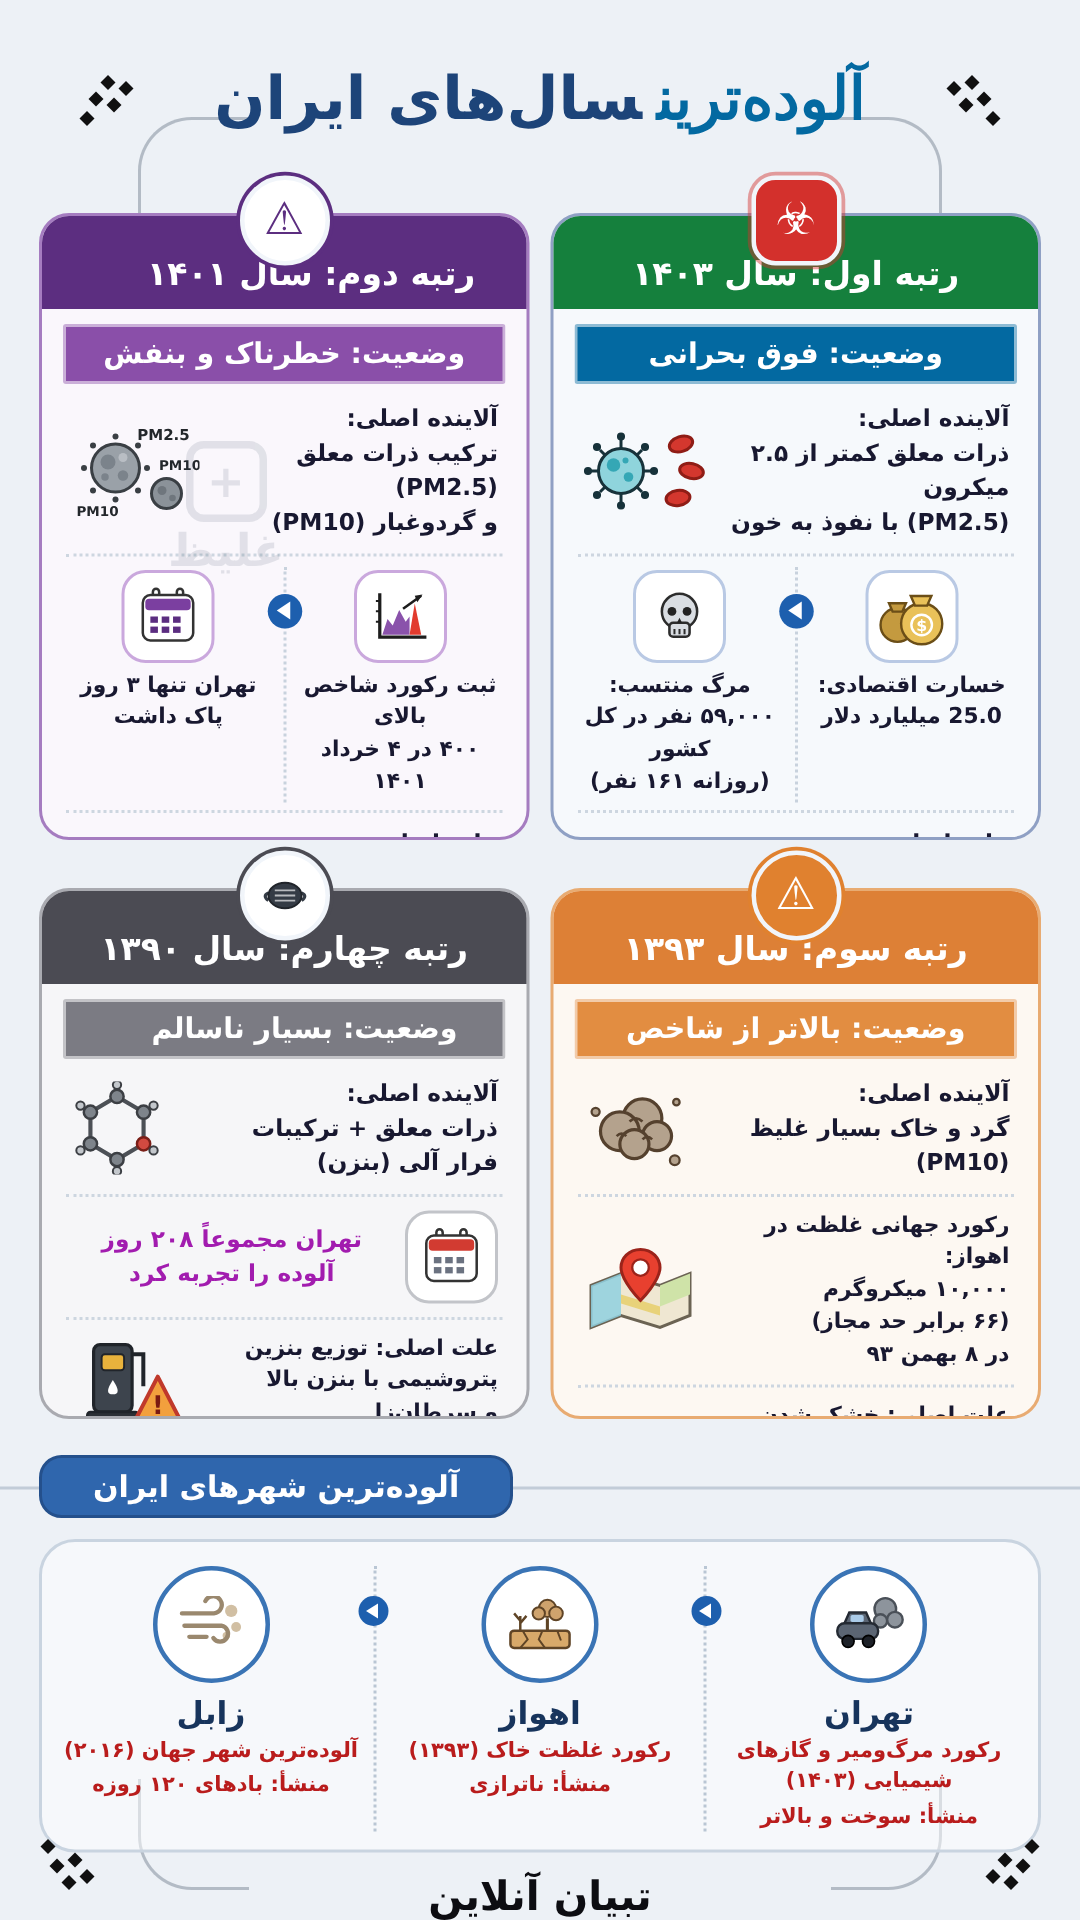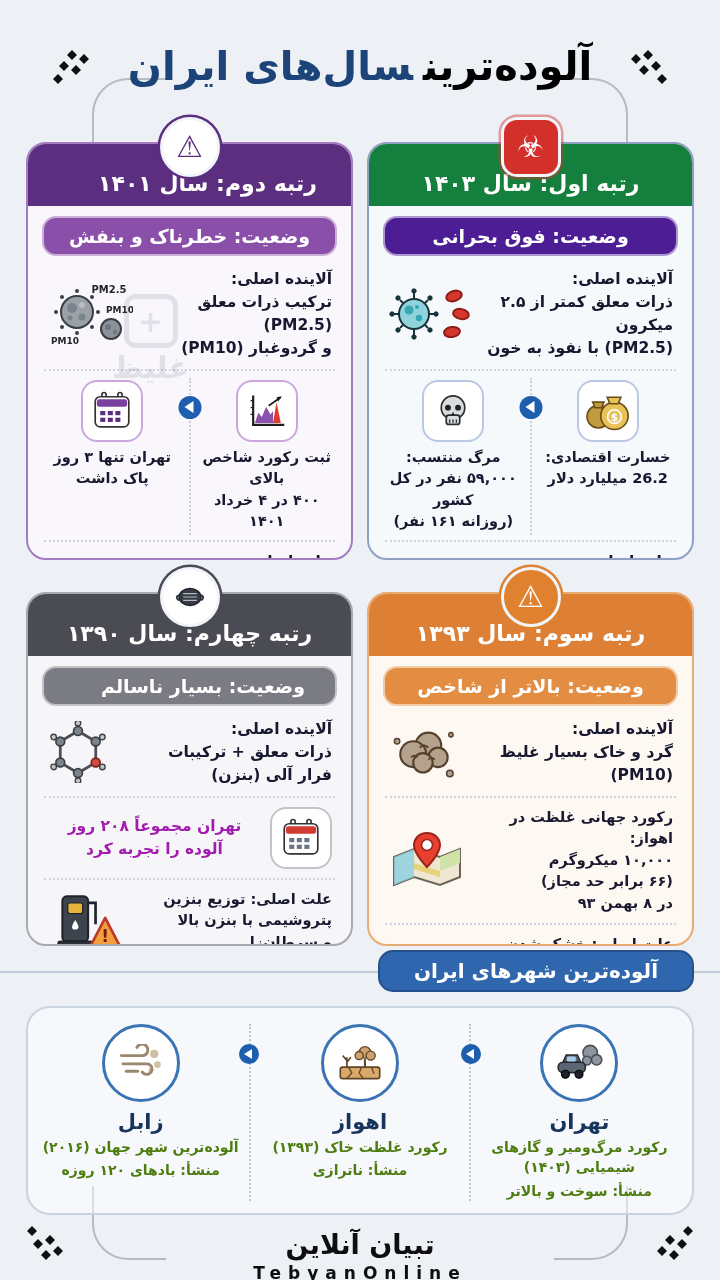--- a/index.html
+++ b/index.html
@@ -17,21 +17,21 @@
   .arc.br{right:92px;bottom:20px;border-left:0;border-top:0;border-bottom-right-radius:36px;}
   .corner{position:absolute;z-index:3;}
   .corner.tl{left:52px;top:48px;}
   .corner.tr{right:52px;top:48px;transform:scaleX(-1);}
   .corner.bl{left:26px;bottom:18px;transform:scaleY(-1);}
   .corner.br{right:26px;bottom:18px;transform:scale(-1,-1);}
 
   .content{position:relative;z-index:2;padding:0 26px;}
 
   .page-title{margin:40px 0 0;text-align:center;font-size:40px;line-height:1.3;letter-spacing:-1px;}
-  .page-title .hl{color:#000000;}
+  .page-title .hl{color:#0369a1;font-family:Liberation Serif, serif;}
   .page-title .rest{color:#1d4479;margin-right:10px;}
 
   .cards-grid{
     display:grid;grid-template-columns:1fr 1fr;grid-template-rows:418px 354px;
     gap:32px 14px;margin-top:50px;
   }
   .card{position:relative;border-radius:20px;display:flex;flex-direction:column;}
   .card-header{
     border-radius:18px 18px 0 0;color:#fff;text-align:center;
     font-size:22px;padding:27px 8px 10px;
@@ -54,24 +54,24 @@
   .badge .glyph{font-size:30px;line-height:1;}
   .badge.b-bio{background:#d3302c;border-radius:16px;box-shadow:0 0 0 2.5px rgba(211,48,44,.45);}
   .badge.b-bio .glyph{color:#fff;}
   .badge.b-purple{box-shadow:0 0 0 2.5px #5c2e80;}
   .badge.b-purple .glyph{color:#5c2e80;}
   .badge.b-orange{background:#e0812f;box-shadow:0 0 0 2.5px #e0812f;}
   .badge.b-orange .glyph{color:#fff;}
   .badge.b-gray{box-shadow:0 0 0 2.5px #4b4b53;}
 
   .status{
-    margin:10px 14px 6px;border-radius:14px;color:#fff;text-align:center;
+    margin:10px 14px 6px;border-radius:2px;color:#fff;text-align:center;
     font-size:19px;padding:7px 6px;border:2.5px solid rgba(255,255,255,.55);
   }
-  .t-navy   .status{background:#4c1d95;}
+  .t-navy   .status{background:#0369a1;}
   .t-purple .status{background:#8a4fa9;}
   .t-orange .status{background:#e28d41;}
   .t-gray   .status{background:#7b7b83;padding-left:33px;}
 
   .sec{display:flex;align-items:center;gap:8px;padding:6px 19px;}
   .sec svg{flex:0 0 auto;}
   .txt{flex:1;margin:0;font-size:15.5px;line-height:1.48;}
   .pre{white-space:pre-line;}
   .c{text-align:center;}
   .red{color:#a21caf;}
@@ -98,38 +98,38 @@
 
   .watermark{
     position:absolute;left:26%;top:150px;opacity:.12;text-align:center;color:#33465c;z-index:1;pointer-events:none;
   }
   .watermark .wm-plus{
     width:44px;height:44px;border:5px solid #33465c;border-radius:12px;margin:0 auto;
     display:flex;align-items:center;justify-content:center;font-size:30px;
   }
   .watermark .wm-text{font-size:30px;margin-top:2px;}
 
-  .cities-header{position:relative;margin-top:4px;text-align:right;height:44px;}
+  .cities-header{position:relative;margin-top:24px;text-align:left;height:44px;}
   .cities-header .line{position:absolute;left:-26px;right:-26px;top:21px;height:2px;background:#c2ccd8;}
   .pill{
     position:relative;display:inline-block;background:#2f66ad;color:#fff;
     font-size:20px;padding:7px 34px;border-radius:15px;border:2.5px solid #24508c;
   }
   .panel{
     margin:12px 0 0;border:2px solid #c9d4e0;border-radius:24px;background:rgba(255,255,255,.5);
     display:flex;position:relative;padding:16px 4px 12px;min-height:158px;
   }
   .city{flex:1;display:flex;flex-direction:column;align-items:center;gap:3px;padding:0 8px;text-align:center;}
   .city.sep{border-left:2px dotted #b9c6d4;}
   .city-circle{
     width:72px;height:72px;border-radius:50%;background:#fff;border:3px solid #3a74b5;
     display:flex;align-items:center;justify-content:center;
   }
   .city-name{font-size:21px;color:#17345c;margin:5px 0 0;}
-  .city-text{font-size:14px;line-height:1.45;color:#4d7c0f;margin:0;}
+  .city-text{font-size:14px;line-height:1.45;color:#b91c1c;margin:0;}
   .play2{position:absolute;top:36px;width:20px;height:20px;border-radius:50%;background:#1d5fae;display:flex;align-items:center;justify-content:center;}
   .play2 i{display:block;width:0;height:0;border:5px solid transparent;border-right:8px solid #fff;border-left:0;margin-left:-2px;}
   .play2.p1{left:calc(33.33% - 10px);}
   .play2.p2{left:calc(66.66% - 10px);}
 
   .footer{margin-top:14px;text-align:center;color:#0d0d12;}
   .brand-fa{font-size:27px;margin:0;}
   .brand-en{font-size:17px;letter-spacing:7px;margin:3px 0 0;}
 </style>
 </head>
@@ -226,21 +226,21 @@
               <svg width="50" height="44" viewBox="0 0 62 52">
                 <circle cx="19" cy="33" r="14" fill="#c49a3f" stroke="#6b4e17" stroke-width="2"></circle>
                 <path d="M12 15h14l-3 7h-8z" fill="#c49a3f" stroke="#6b4e17" stroke-width="2"></path>
                 <circle cx="39" cy="32" r="17" fill="#e9c159" stroke="#6b4e17" stroke-width="2"></circle>
                 <path d="M30 9h17l-3.5 8h-10z" fill="#e9c159" stroke="#6b4e17" stroke-width="2"></path>
                 <circle cx="39" cy="33" r="8.5" fill="none" stroke="#fff" stroke-width="2"></circle>
                 <text x="39" y="38" text-anchor="middle" font-size="13" font-weight="bold" fill="#fff">$</text>
               </svg>
             </div>
             <p class="txt pre c small">خسارت اقتصادی:
-26.2 میلیارد دلار</p>
+25.0 میلیارد دلار</p>
           </div>
           <div class="stat">
             <div class="tile">
               <svg width="42" height="42" viewBox="0 0 50 50">
                 <circle cx="25" cy="21" r="14" fill="#d9dde2" stroke="#2c2c2c" stroke-width="2"></circle>
                 <rect x="17" y="30" width="16" height="11" rx="3" fill="#d9dde2" stroke="#2c2c2c" stroke-width="2"></rect>
                 <circle cx="19" cy="21" r="3.5" fill="#222"></circle>
                   <circle cx="31" cy="21" r="3.5" fill="#222"></circle>
                 <path d="M25 26l-2 4h4z" fill="#222"></path>
                 <path d="M21 35v4M25 35v4M29 35v4" stroke="#2c2c2c" stroke-width="1.6"></path>

